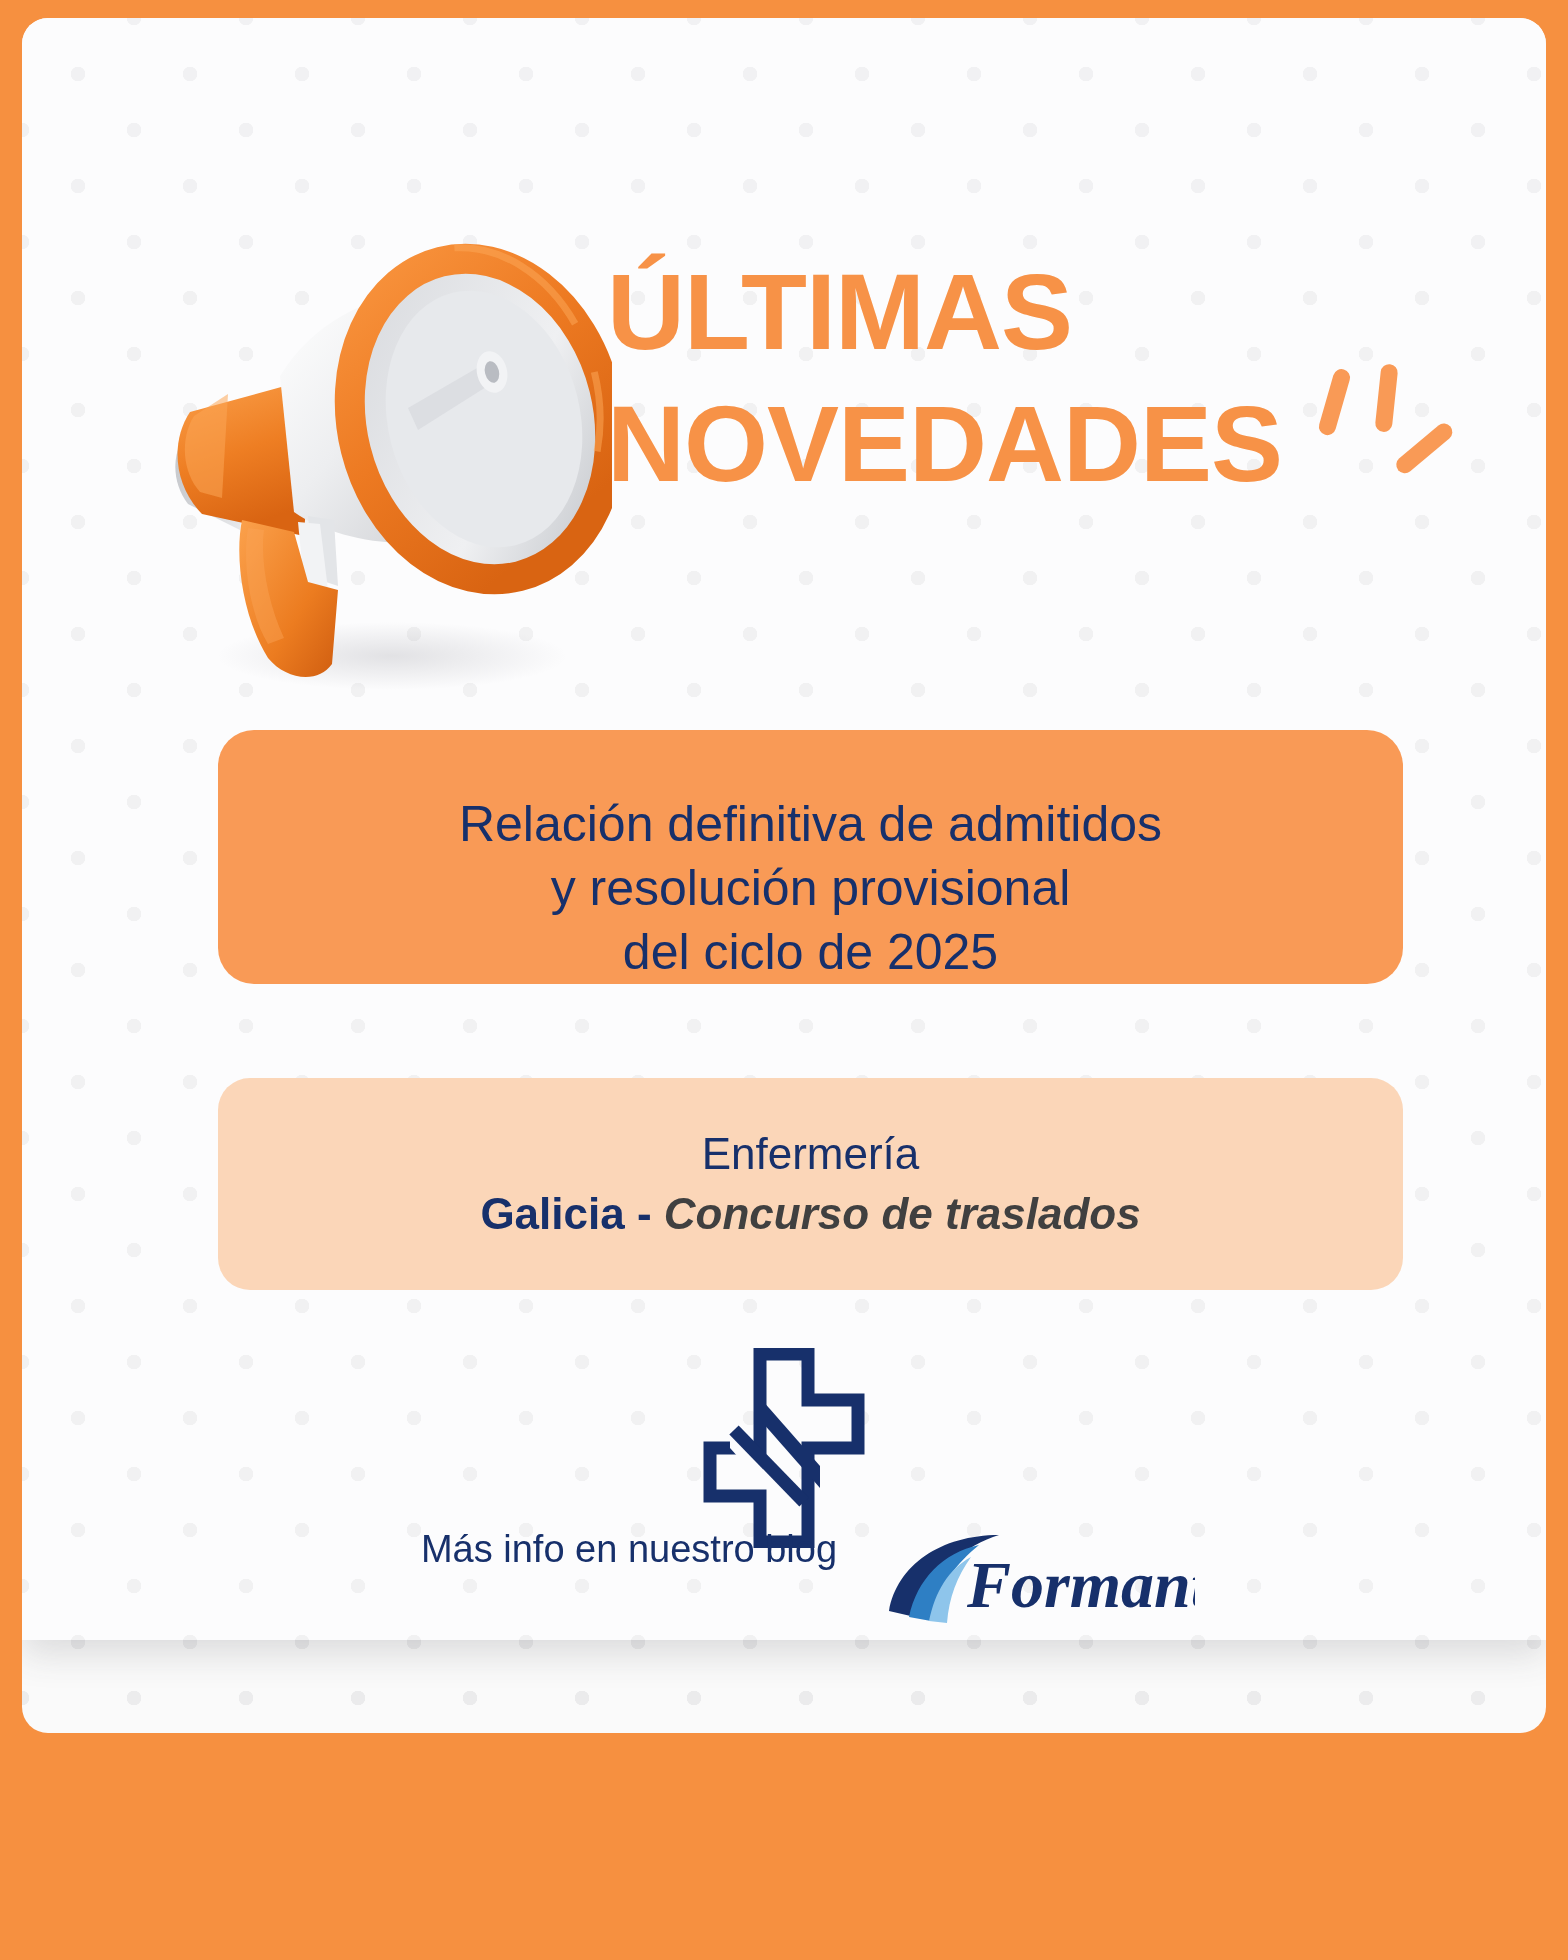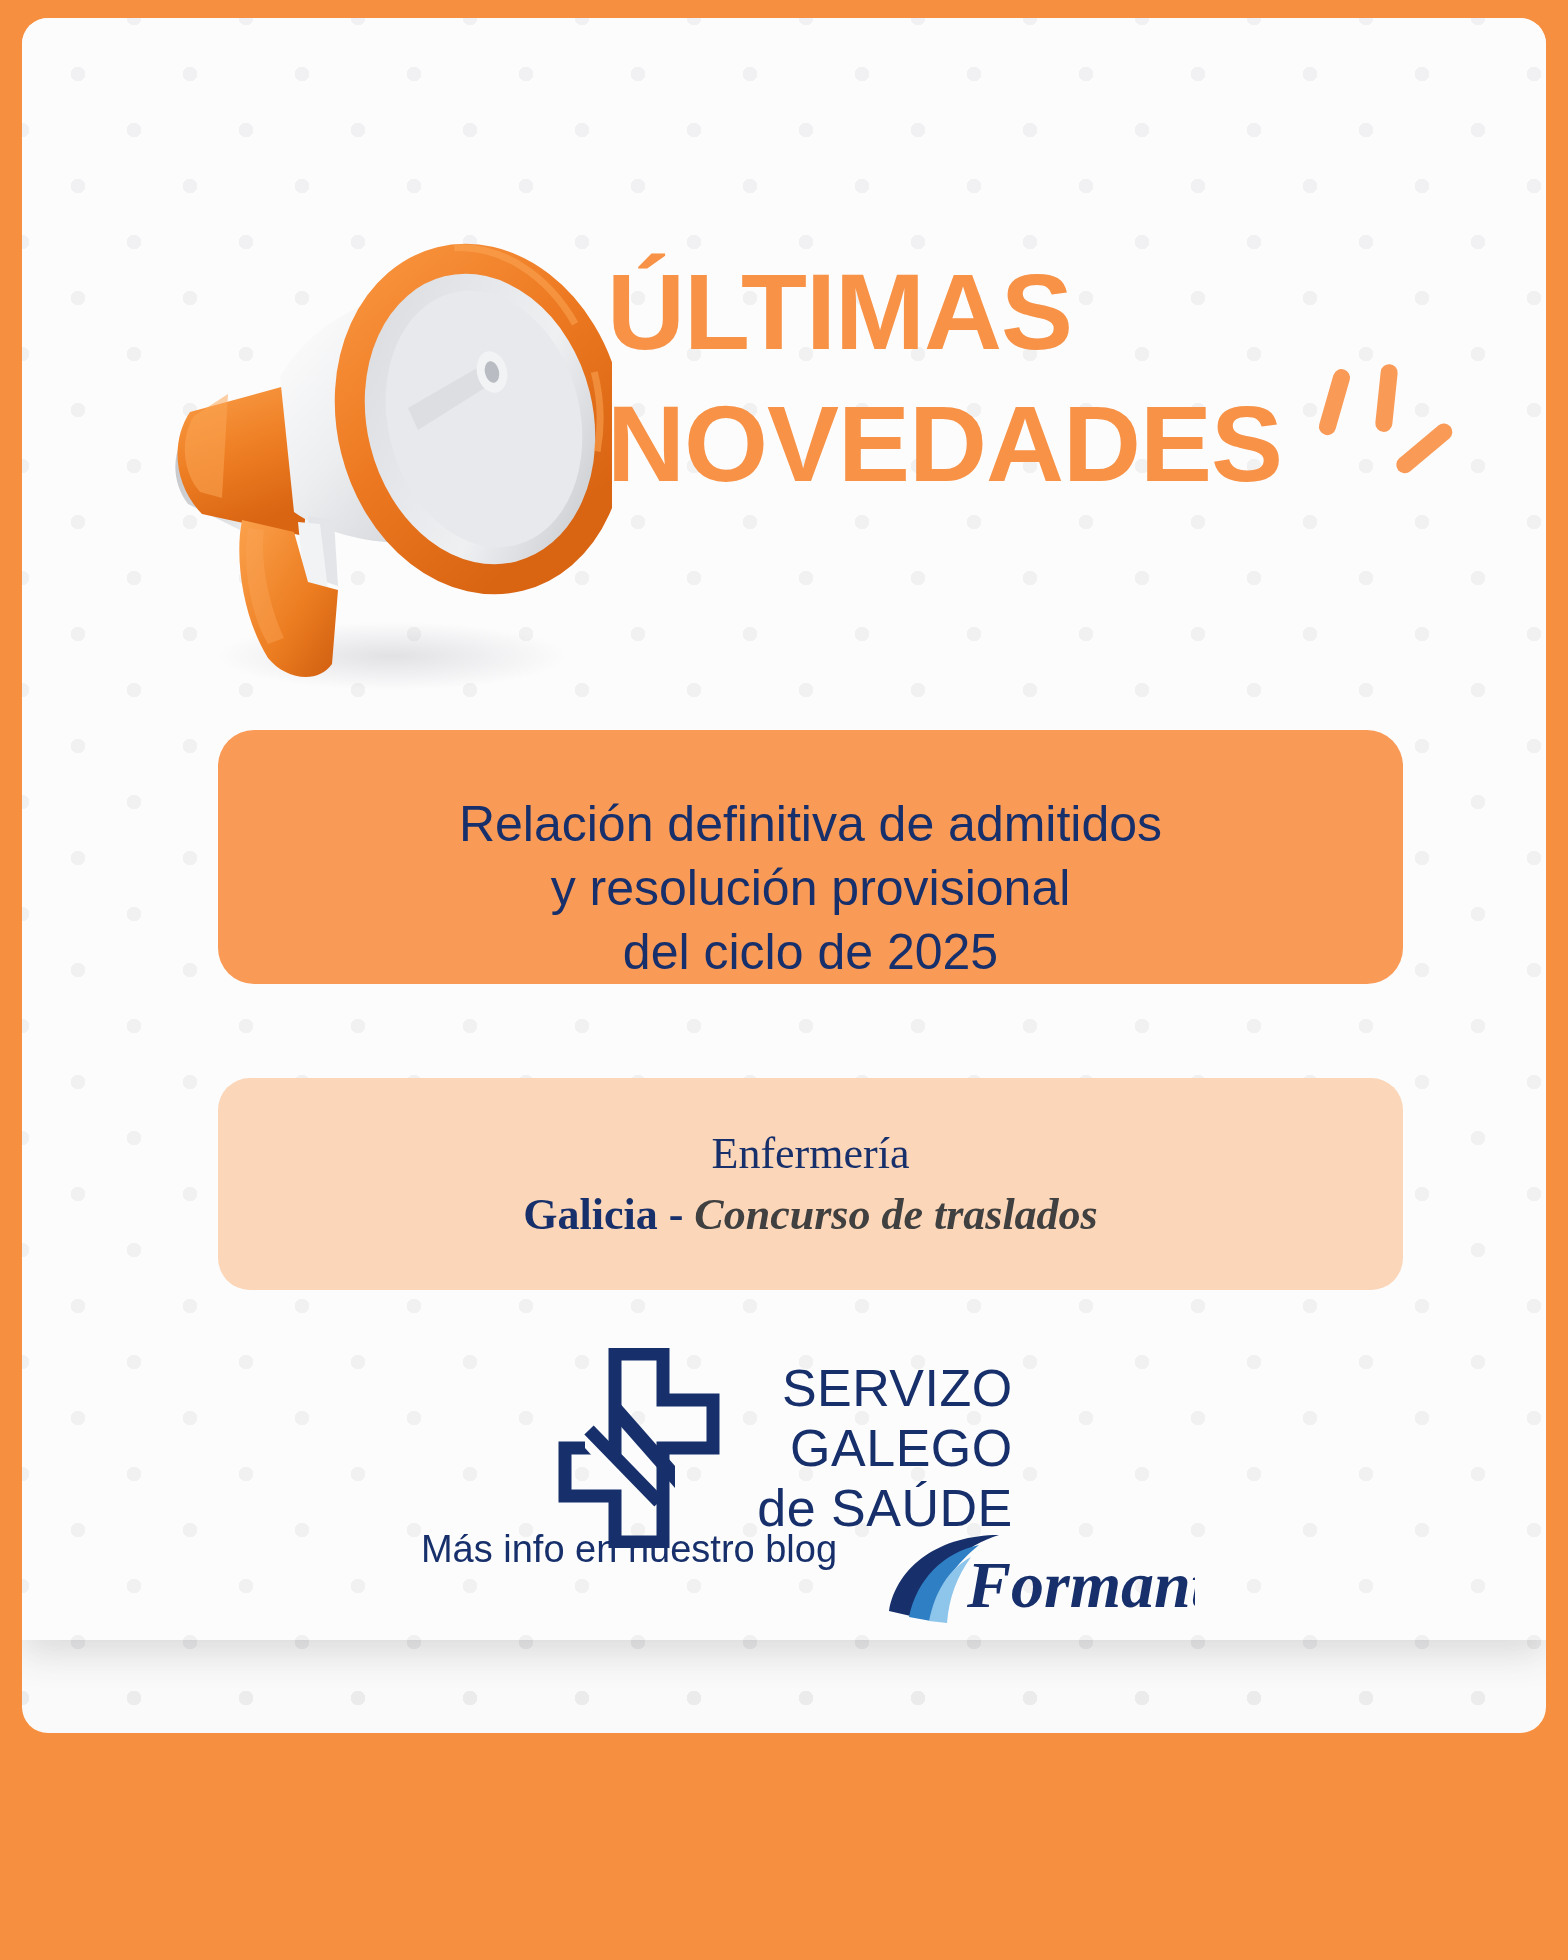--- a/index.html
+++ b/index.html
@@ -109,21 +109,20 @@
   
   #peach {
     position:absolute;
     left:196px; top:1060px;
     width:1185px; height:212px;
     background:#FBD6B8;
     border-radius:32px;
     display:flex; flex-direction:column;
     align-items:center; justify-content:center;
     gap:10px;
-    font-family:Liberation Serif, serif;
   }
   #peach-line1 {
     color:#17306B;
     font-size:44px;
     font-weight:400;
     white-space:nowrap;
   }
   #peach-line2 {
     font-size:44px;
     white-space:nowrap;
@@ -285,25 +284,20 @@
 
     <div id="sergas">
       <div id="sergas-mark">
         <svg viewBox="0 0 168 200" xmlns="http://www.w3.org/2000/svg">
           <path d="M60 6 H108 V52 H158 V100 H108 V194 H60 V148 H10 V100 H60 Z" fill="none" stroke="#17306B" stroke-width="13"></path>
           <path d="M62 52 L120 118 L120 140 L62 74 Z" fill="#17306B"></path>
           <path d="M30 78 L100 150 L100 150 L86 162 L30 100 Z" fill="#FCFCFD"></path>
           <path d="M34 82 L104 154" stroke="#17306B" stroke-width="13" fill="none"></path>
         </svg>
       </div>
-      <div id="sergas-text">
-        <span class="ln">SERVIZO</span>
-        <span class="ln">GALEGO</span>
-        <span class="ln">de SAÚDE</span>
-      </div>
     </div>
 
     <div id="footer">
       <div id="footer-text">
         <span class="blog">Más info en nuestro blog</span>
       </div>
       <div id="formantia">
         <svg viewBox="0 0 312 112" xmlns="http://www.w3.org/2000/svg">
           <path d="M6 86 C14 40 58 10 116 10 C84 20 48 46 32 92 Z" fill="#17306B"></path>
           <path d="M26 92 C34 54 60 28 96 20 C74 38 54 62 48 96 Z" fill="#2E7FC4"></path>

